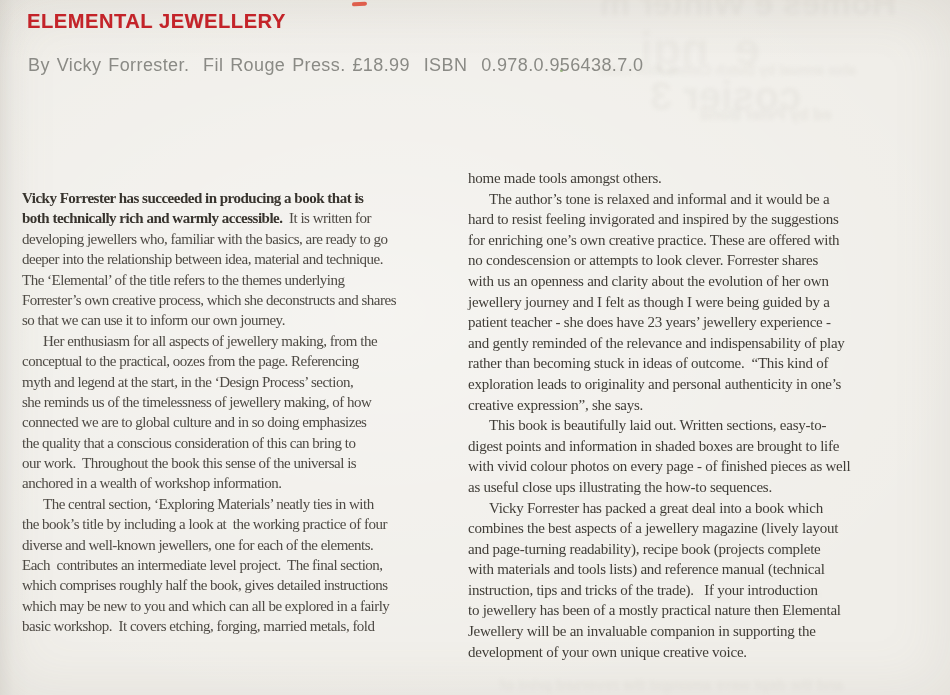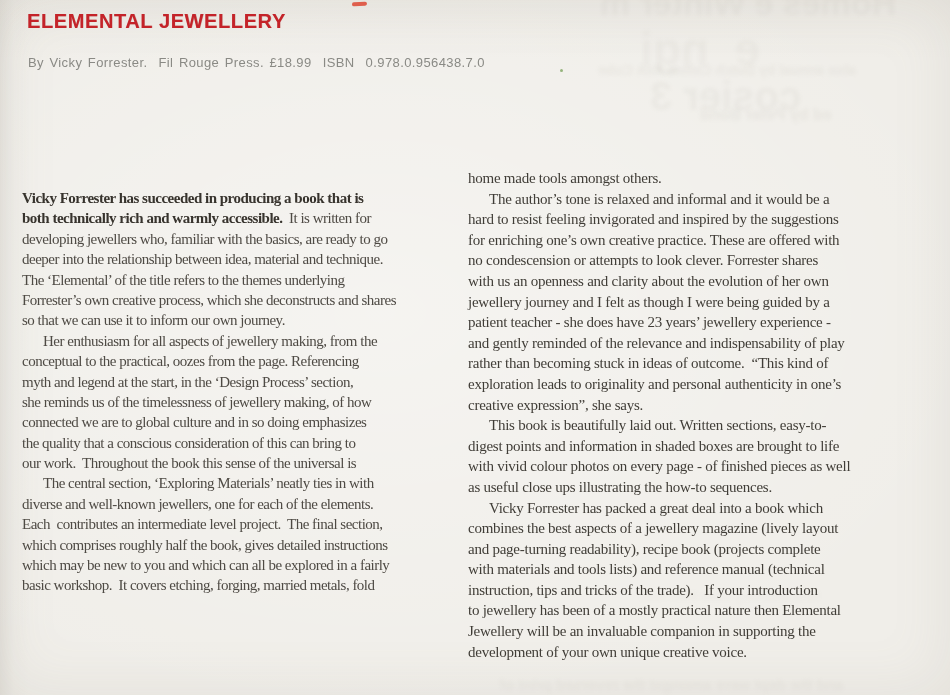--- a/index.html
+++ b/index.html
@@ -23,21 +23,21 @@
     position:absolute;left:27px;top:10px;
     font-family:"Liberation Sans", sans-serif;
     font-weight:700;font-size:20px;letter-spacing:0.6px;
     color:#c42329;
     text-shadow:0.4px 0.4px 0 rgba(150,30,30,0.35);
     white-space:pre;
   }
   .byline{
     position:absolute;left:28px;top:55px;
     font-family:"Liberation Sans", sans-serif;
-    font-size:13px;letter-spacing:0.4px;word-spacing:1.5px;
+    font-size:18px;letter-spacing:0.4px;word-spacing:1.5px;
     color:#8a8a85;white-space:pre;
   }
   .reviewer{
     position:absolute;left:28px;top:87px;
     font-family:"Liberation Sans", sans-serif;
     font-weight:700;font-size:15.5px;letter-spacing:0.3px;
     color:#24221f;white-space:pre;
   }
   .red-smudge{
     position:absolute;left:352px;top:2px;width:15px;height:4px;
@@ -100,23 +100,25 @@
         <div class="line">so that we can use it to inform our own journey.</div>
       </div>
       <div class="para indent">
         <div class="line">Her enthusiasm for all aspects of jewellery making, from the</div>
         <div class="line">conceptual to the practical, oozes from the page. Referencing</div>
         <div class="line">myth and legend at the start, in the ‘Design Process’ section,</div>
         <div class="line">she reminds us of the timelessness of jewellery making, of how</div>
         <div class="line">connected we are to global culture and in so doing emphasizes</div>
         <div class="line">the quality that a conscious consideration of this can bring to</div>
         <div class="line">our work.  Throughout the book this sense of the universal is</div>
+        <div class="line">anchored in a wealth of workshop information.</div>
       </div>
       <div class="para indent">
         <div class="line">The central section, ‘Exploring Materials’ neatly ties in with</div>
+        <div class="line">the book’s title by including a look at  the working practice of four</div>
         <div class="line">diverse and well-known jewellers, one for each of the elements.</div>
         <div class="line">Each  contributes an intermediate level project.  The final section,</div>
         <div class="line">which comprises roughly half the book, gives detailed instructions</div>
         <div class="line">which may be new to you and which can all be explored in a fairly</div>
         <div class="line">basic workshop.  It covers etching, forging, married metals, fold</div>
       </div>
     </div>
   <div class="column col-right">
       <div class="para">
         <div class="line">home made tools amongst others.</div>

